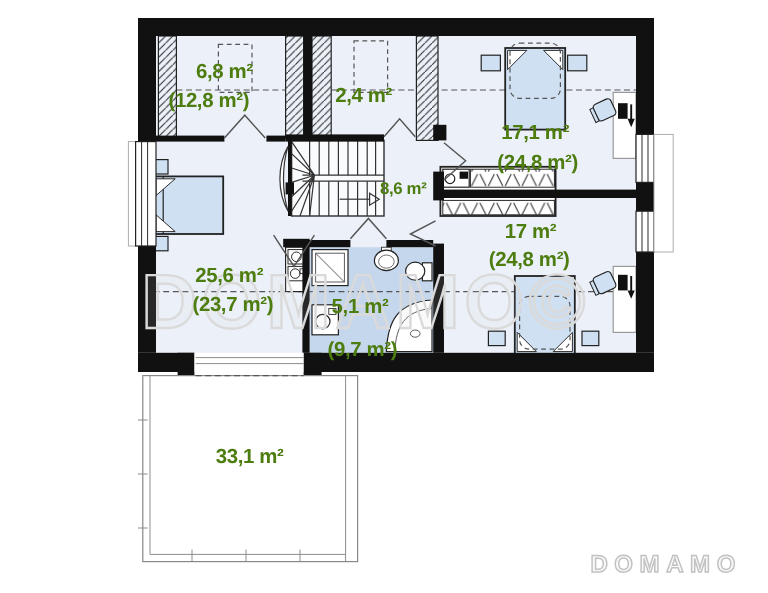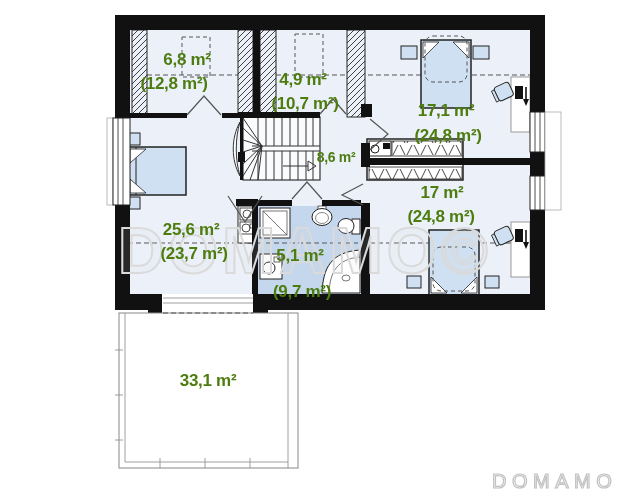--- a/index.html
+++ b/index.html
@@ -15,22 +15,22 @@
   }
   .lbl.big { font-size:14px; }
   .wm-center {
     position:absolute; left:118px; top:219px; z-index:2;
     font-weight:bold; font-size:64px; letter-spacing:4px; line-height:1;
     color:rgba(210,210,210,0.12);
     -webkit-text-stroke:2px #dadada;
     white-space:nowrap; pointer-events:none;
   }
   .wm-logo {
-    position:absolute; left:492px; top:471px; z-index:2;
-    font-weight:normal; font-size:20px; letter-spacing:5.5px; line-height:1;
+    position:absolute; left:492px; top:461px; z-index:2;
+    font-weight:bold; font-size:20px; letter-spacing:5.5px; line-height:1;
     color:rgba(200,200,200,0.10);
     -webkit-text-stroke:1.2px #c2c2c2;
     white-space:nowrap; pointer-events:none;
   }
 </style>
 </head>
 <body>
 
 <div class="plan">
 
@@ -239,22 +239,21 @@
     <path d="M115,350 H123 M115,395 H123 M115,440 H123 M160,458 V468 M205,458 V468 M250,458 V468" stroke="#888" stroke-width="0.8"></path>
   </g>
 </svg>
 
   <div class="wm-center">DOMAMO©</div>
   <div class="wm-logo">DOMAMO</div>
 
   <div class="lbl" style="left:187px; top:60px;">6,8 m²</div>
   <div class="lbl" style="left:174px; top:84px;">(12,8 m²)</div>
 
-  <div class="lbl" style="left:303px; top:80px;">4,9 m²</div>
-  <div class="lbl" style="left:305px; top:104px;">(10,7 m²)</div>
+  <div class="lbl" style="left:303px; top:80px;">2,4 m²</div>
 
   <div class="lbl" style="left:446px; top:111px;">17,1 m²</div>
   <div class="lbl" style="left:448px; top:136px;">(24,8 m²)</div>
 
   <div class="lbl big" style="left:336px; top:157px;">8,6 m²</div>
 
   <div class="lbl" style="left:442px; top:193px;">17 m²</div>
   <div class="lbl" style="left:441px; top:217px;">(24,8 m²)</div>
 
   <div class="lbl" style="left:191px; top:230px;">25,6 m²</div>

